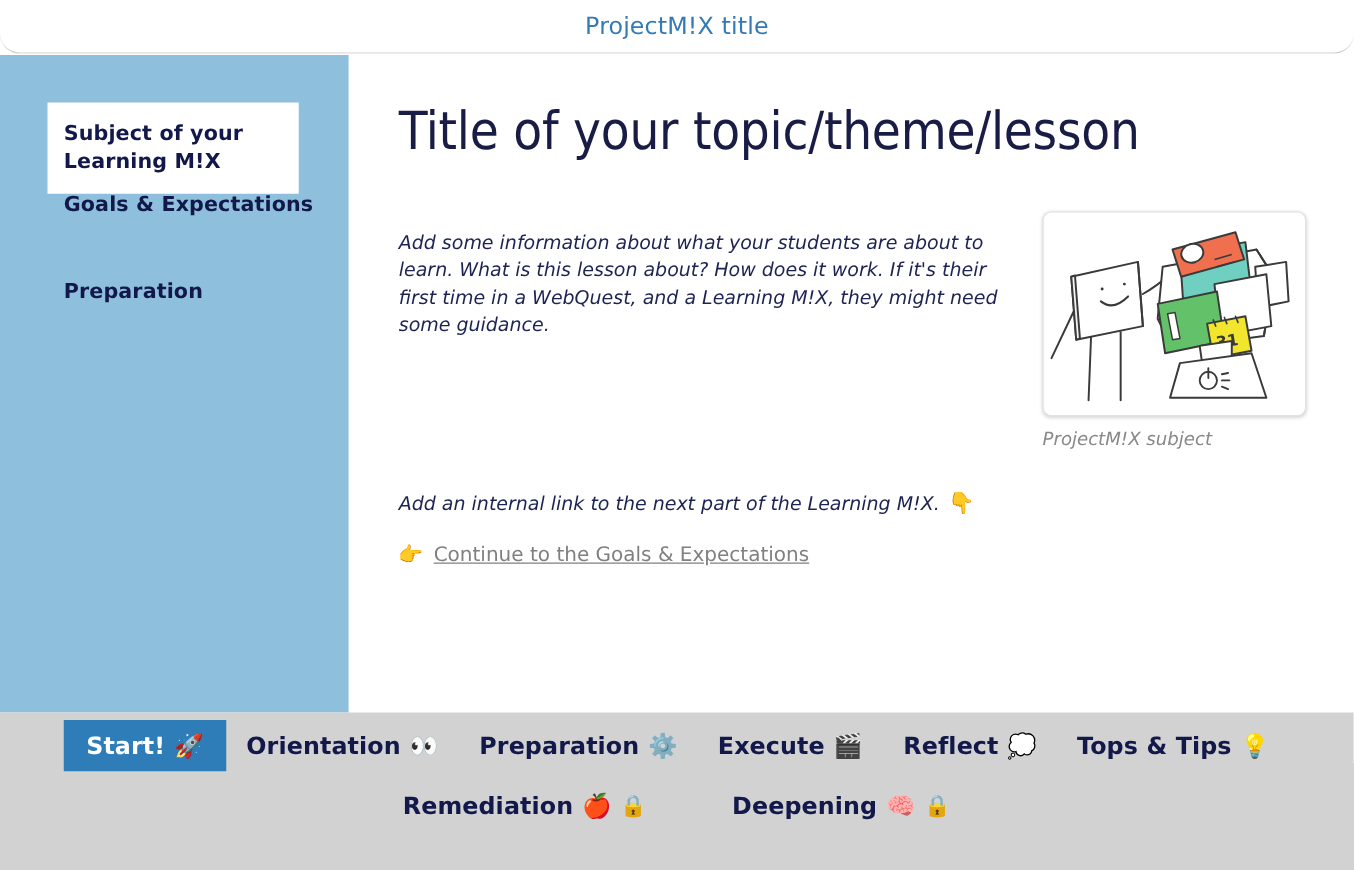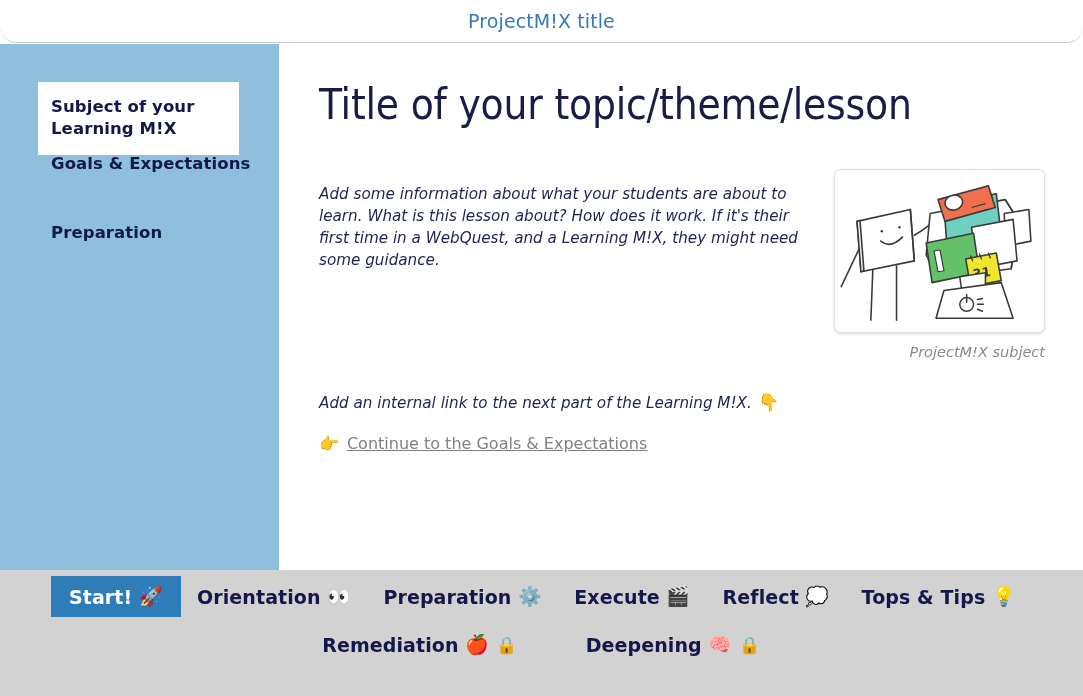--- a/index.html
+++ b/index.html
@@ -117,21 +117,21 @@
     background: #ffffff;
     border: 1px solid #e2e2e2;
     border-radius: 7px;
     box-shadow: 0 1px 3px rgba(0,0,0,.16);
     overflow: hidden;
     position: relative;
   }
   .figure-frame svg { display: block; width: 100%; height: 100%; }
   .figure-caption {
     margin-top: 11px;
-    text-align: right;
+    text-align: left;
     font-size: 14.5px;
     font-style: italic;
     color: #888888;
     font-family: "DejaVu Sans", "Liberation Sans", sans-serif;
   }
 
   
   .link-note {
     position: absolute;
     left: 40px;

